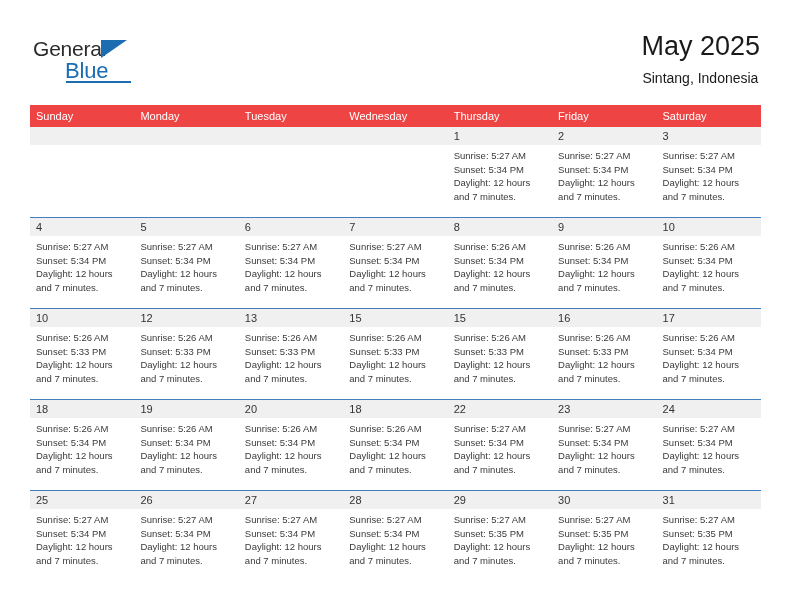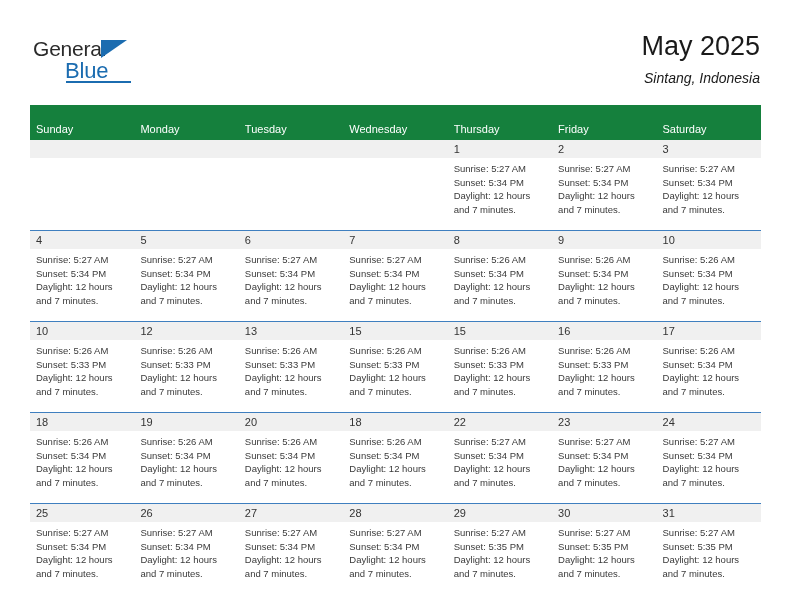--- a/index.html
+++ b/index.html
@@ -72,56 +72,55 @@
     top: 43px;
     width: 65px;
     height: 2px;
     background: #1b6cb0;
   }
 
   .title-block {
     position: absolute;
     right: 2px;
     top: 0;
-    text-align: right;
+    text-align: left;
   }
   .cal-title {
     font-size: 27px;
     line-height: 32px;
     color: #1a1a1a;
     font-weight: normal;
     margin: 0;
     white-space: nowrap;
   }
   .cal-subtitle {
     font-size: 14px;
     line-height: 18px;
     color: #1a1a1a;
     margin: 7px 0 0 1px;
     white-space: nowrap;
-    font-style: italic;
   }
 
   
   .calendar {
     position: absolute;
     left: 30px;
     top: 105px;
     width: 731px;
     border-collapse: collapse;
     table-layout: fixed;
   }
 
   .calendar th {
-    background: #15803d;
+    background: #ef4444;
     color: #ffffff;
     font-size: 11px;
     font-weight: normal;
     text-align: left;
-    padding: 18px 0 5px 6px;
+    padding: 5px 0 5px 6px;
     height: 11px;
     border: none;
   }
 
   .week-row {
     height: 90px;
   }
 
   .calendar td {
     vertical-align: top;

